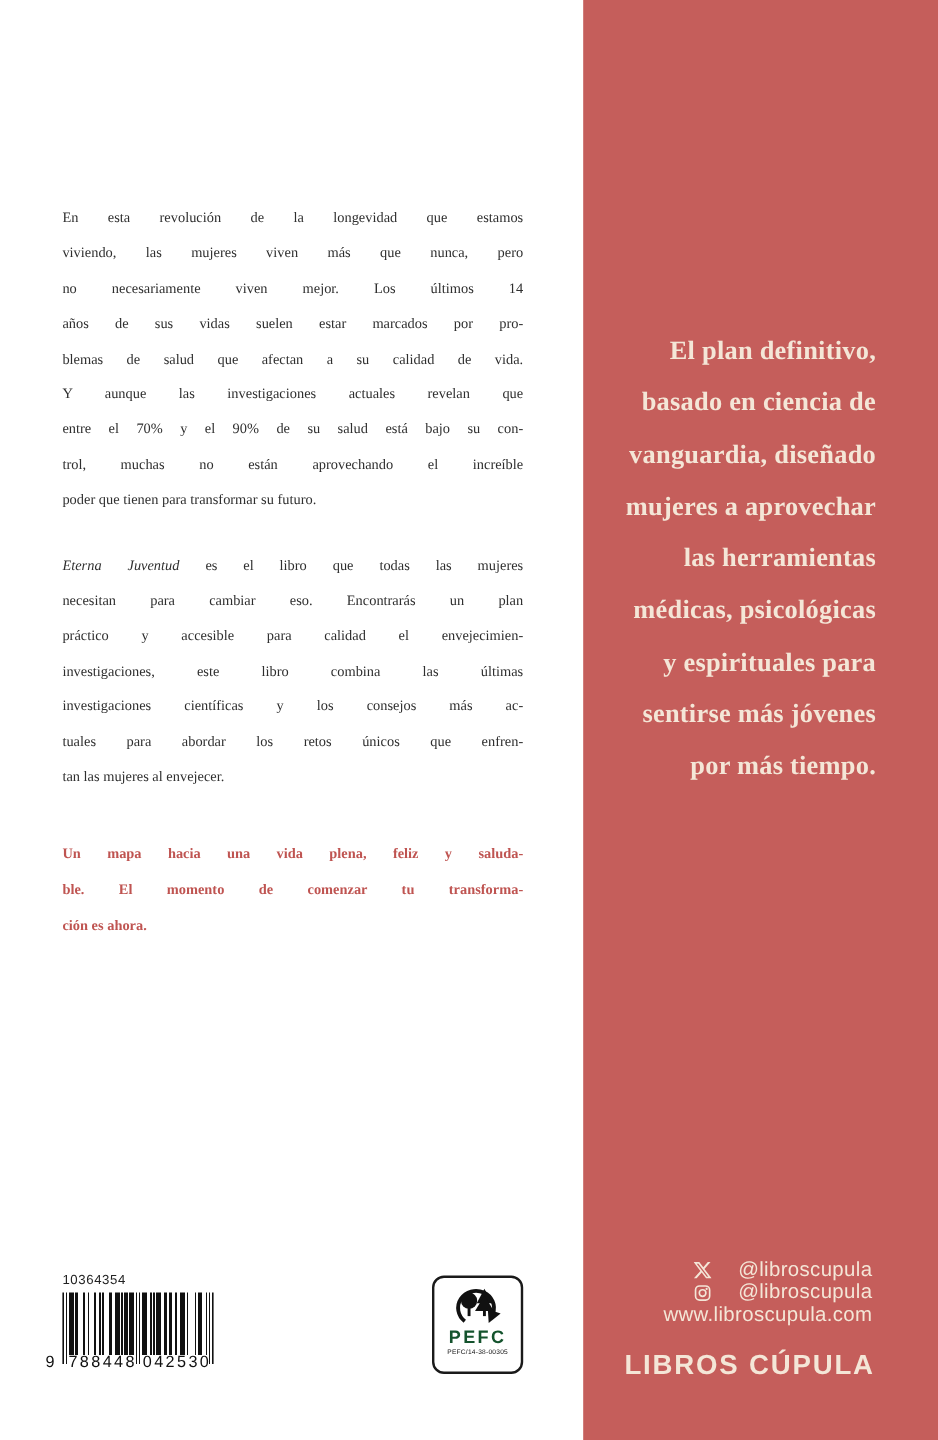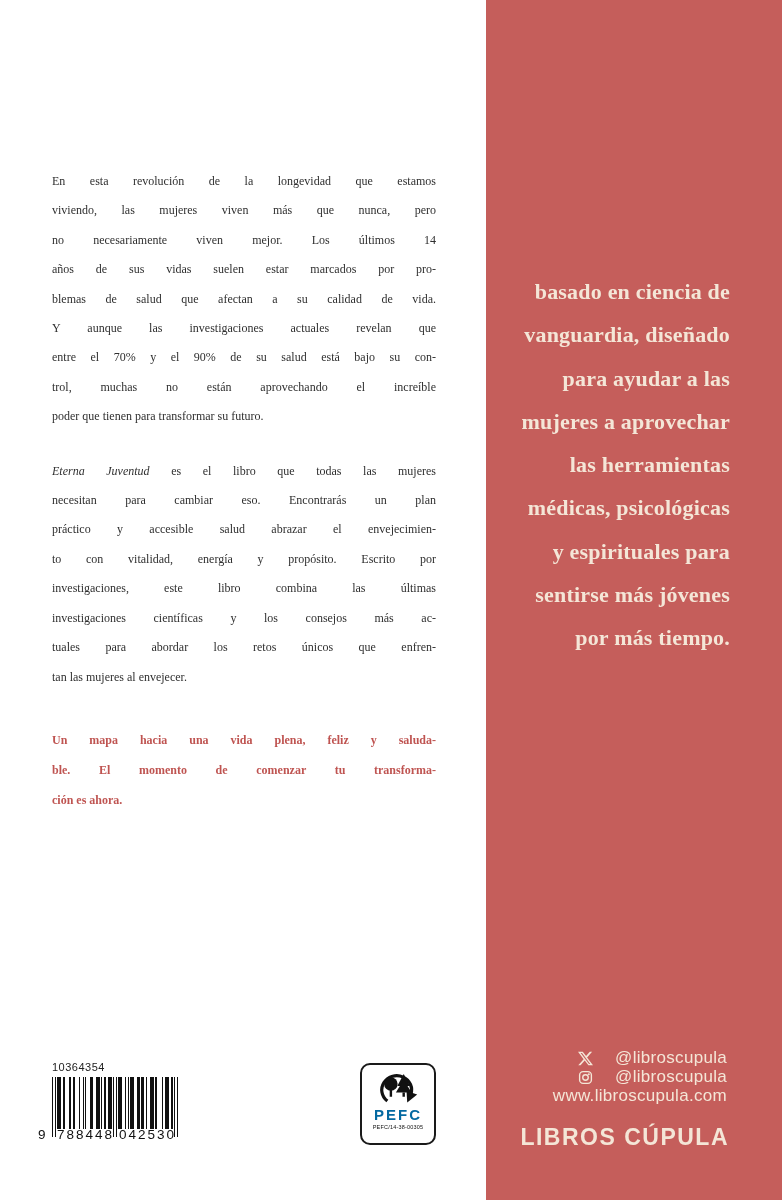--- a/index.html
+++ b/index.html
@@ -58,21 +58,21 @@
   .d-right { left: 81px; width: 57px; text-align: right; letter-spacing: 2px; }
   
   .pefc {
     position: absolute; left: 360px; top: 1063px; width: 76px; height: 82px;
     border: 2.5px solid #1a1a1a; border-radius: 10px; background: #fff;
     box-sizing: border-box; display: flex; flex-direction: column; align-items: center;
     padding-top: 4px;
   }
   .pefc-name {
     font-family: "Liberation Sans", sans-serif; font-weight: bold;
-    font-size: 15px; letter-spacing: 2px; color: #0369a1; line-height: 15px; margin-top: 1px;
+    font-size: 15px; letter-spacing: 2px; color: #14532d; line-height: 15px; margin-top: 1px;
   }
   .pefc-cert {
     font-family: "Liberation Sans", sans-serif; font-size: 5.5px; color: #111; margin-top: 2px;
     letter-spacing: 0.2px;
   }
 </style>
 </head>
 <body>
 
 <div class="page">
@@ -87,38 +87,37 @@
       <div class="jline">años de sus vidas suelen estar marcados por pro-</div>
       <div class="jline">blemas de salud que afectan a su calidad de vida.</div>
       <div class="jline">Y aunque las investigaciones actuales revelan que</div>
       <div class="jline">entre el 70% y el 90% de su salud está bajo su con-</div>
       <div class="jline">trol, muchas no están aprovechando el increíble</div>
       <div class="jlast">poder que tienen para transformar su futuro.</div>
     </div>
     <div class="para2">
       <div class="jline"><span class="italic">Eterna Juventud</span><span> es el libro que todas las mujeres</span></div>
       <div class="jline">necesitan para cambiar eso. Encontrarás un plan</div>
-      <div class="jline">práctico y accesible salud abrazar el envejecimien-</div>
-      <div class="jline">to con vitalidad, energía y propósito. Escrito por</div>
+      <div class="jline">práctico y accesible para calidad el envejecimien-</div>
       <div class="jline">investigaciones, este libro combina las últimas</div>
       <div class="jline">investigaciones científicas y los consejos más ac-</div>
       <div class="jline">tuales para abordar los retos únicos que enfren-</div>
       <div class="jlast">tan las mujeres al envejecer.</div>
     </div>
     <div class="para3">
       <div class="jline">Un mapa hacia una vida plena, feliz y saluda-</div>
       <div class="jline">ble. El momento de comenzar tu transforma-</div>
       <div class="jlast">ción es ahora.</div>
     </div>
   </div>
 
   <div class="quote">
+    <div>El plan definitivo,</div>
     <div>basado en ciencia de</div>
     <div>vanguardia, diseñado</div>
-    <div>para ayudar a las</div>
     <div>mujeres a aprovechar</div>
     <div>las herramientas</div>
     <div>médicas, psicológicas</div>
     <div>y espirituales para</div>
     <div>sentirse más jóvenes</div>
     <div>por más tiempo.</div>
   </div>
 
   <div class="social">
     <div class="social-row">

